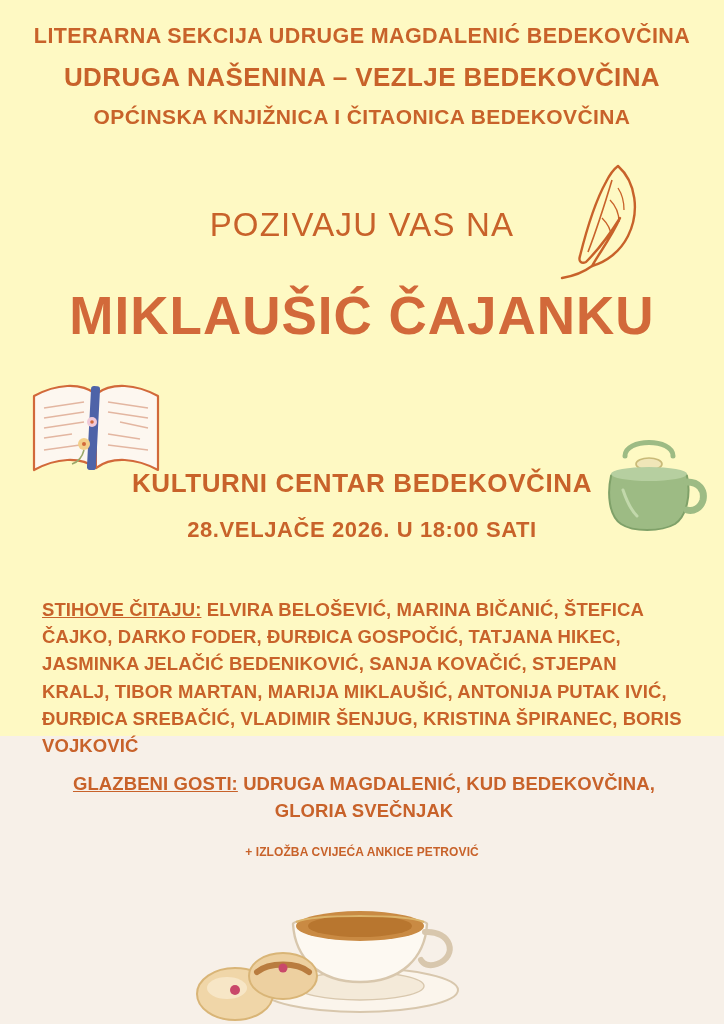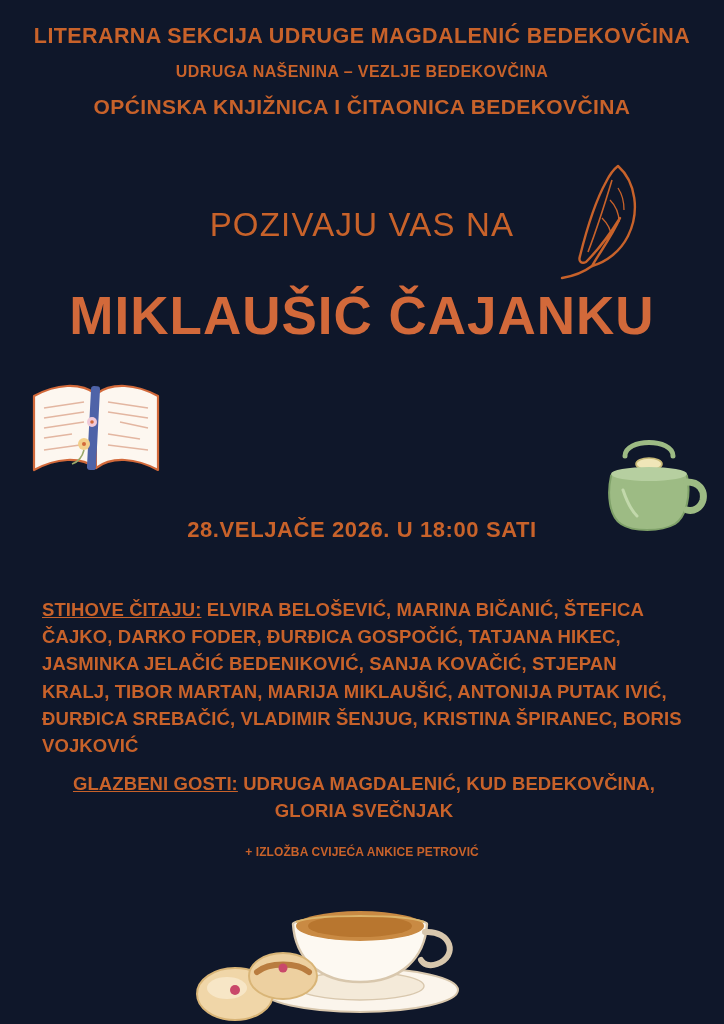--- a/index.html
+++ b/index.html
@@ -11,43 +11,43 @@
     height: 1024px;
     background: #f7f0e8;
     font-family: "Liberation Sans", sans-serif;
     overflow: hidden;
     position: relative;
   }
 
   .poster {
     position: relative;
     width: 724px;
-    height: 1024px;
+    height: 736px;
     box-sizing: border-box;
-    background: #0f172a;
+    background: #fef9c3;
   }
 
   
   .header {
     position: absolute;
     top: 26px;
     left: 0;
     width: 724px;
     text-align: center;
     color: #c8622a;
   }
   .header-line {
     font-weight: bold;
     font-size: 21.5px;
     letter-spacing: 0.4px;
     line-height: 1.0;
     margin: 0 0 16px 0;
     white-space: nowrap;
   }
-  .header-line:nth-child(2) { font-size: 16px; }
+  .header-line:nth-child(2) { font-size: 26px; }
   .header-line:nth-child(3) { font-size: 21px; }
 
   
   .invite {
     position: absolute;
     top: 206px;
     left: 0;
     width: 724px;
     text-align: center;
     font-size: 33px;
@@ -197,20 +197,21 @@
     <svg width="115" height="120" viewBox="0 0 115 120">
       <path d="M30 36 C30 18 78 18 78 36" fill="none" stroke="#9dbb84" stroke-width="5" stroke-linecap="round"></path>
       <ellipse cx="54" cy="44" rx="13" ry="6" fill="#f0e6b8" stroke="#c9ba78" stroke-width="1.6"></ellipse>
       <path d="M16 56 C16 48 92 48 92 56 C96 74 92 96 80 104 C66 112 38 112 26 104 C14 96 12 74 16 56 Z" fill="#9dbb84" stroke="#7fa169" stroke-width="2"></path>
       <path d="M92 62 C104 62 110 70 108 80 C106 88 98 92 92 90" fill="none" stroke="#9dbb84" stroke-width="7" stroke-linecap="round"></path>
       <ellipse cx="54" cy="54" rx="38" ry="7" fill="#b6cfa0"></ellipse>
       <path d="M28 70 C32 82 36 90 42 96" fill="none" stroke="#c2d8ab" stroke-width="3" stroke-linecap="round"></path>
     </svg>
   </div>
 
+  <div class="venue">KULTURNI CENTAR BEDEKOVČINA</div>
   <div class="date">28.VELJAČE 2026. U 18:00 SATI</div>
 
   <div class="readers">
     <span class="lead">STIHOVE ČITAJU:</span><span> ELVIRA BELOŠEVIĆ, MARINA BIČANIĆ, ŠTEFICA ČAJKO, DARKO FODER, ĐURĐICA GOSPOČIĆ, TATJANA HIKEC, JASMINKA JELAČIĆ BEDENIKOVIĆ, SANJA KOVAČIĆ, STJEPAN KRALJ, TIBOR MARTAN, MARIJA MIKLAUŠIĆ, ANTONIJA PUTAK IVIĆ, ĐURĐICA SREBAČIĆ, VLADIMIR ŠENJUG, KRISTINA ŠPIRANEC, BORIS VOJKOVIĆ</span>
   </div>
 
   <div class="guests">
     <span class="lead">GLAZBENI GOSTI:</span><span> UDRUGA MAGDALENIĆ, KUD BEDEKOVČINA, GLORIA SVEČNJAK</span>
   </div>
 

